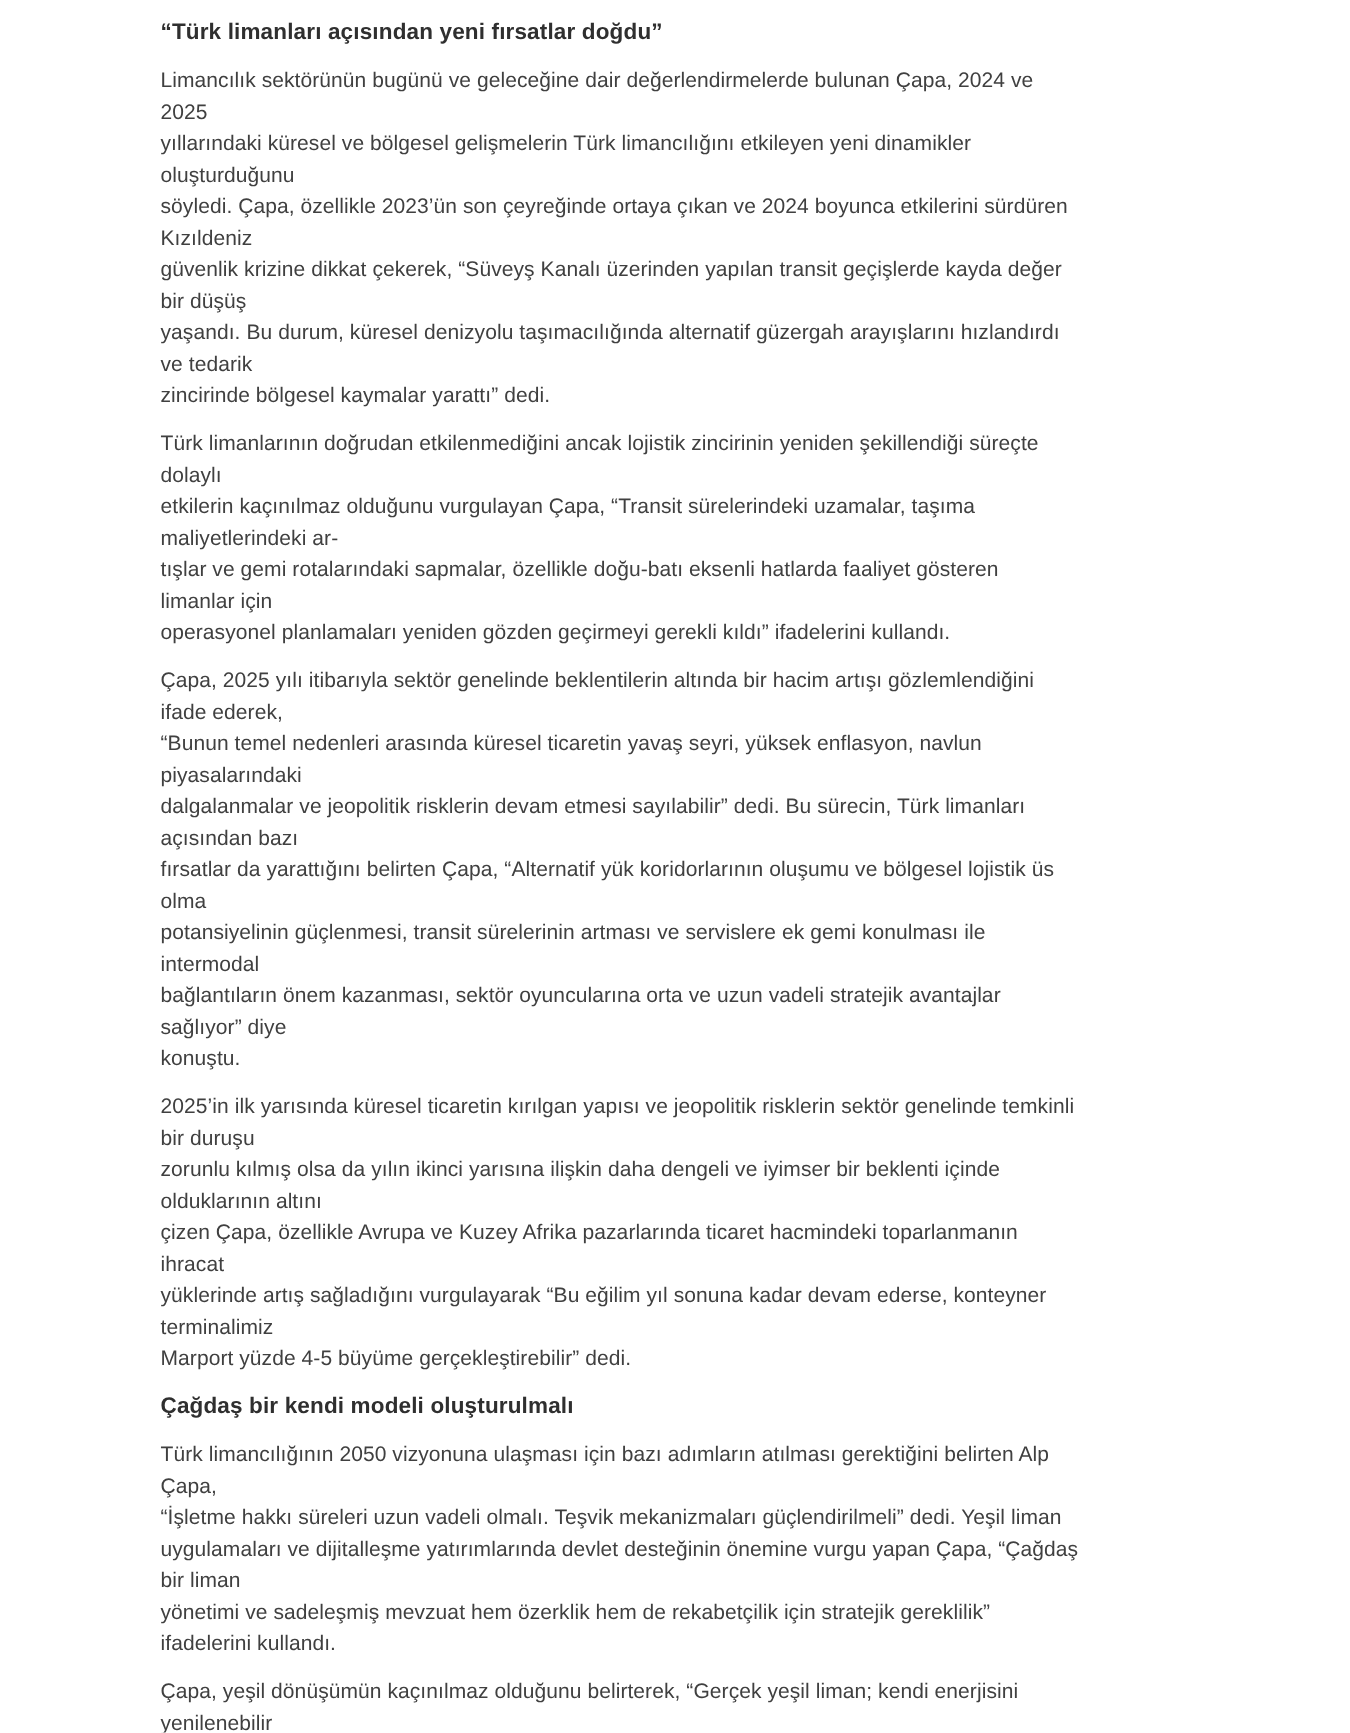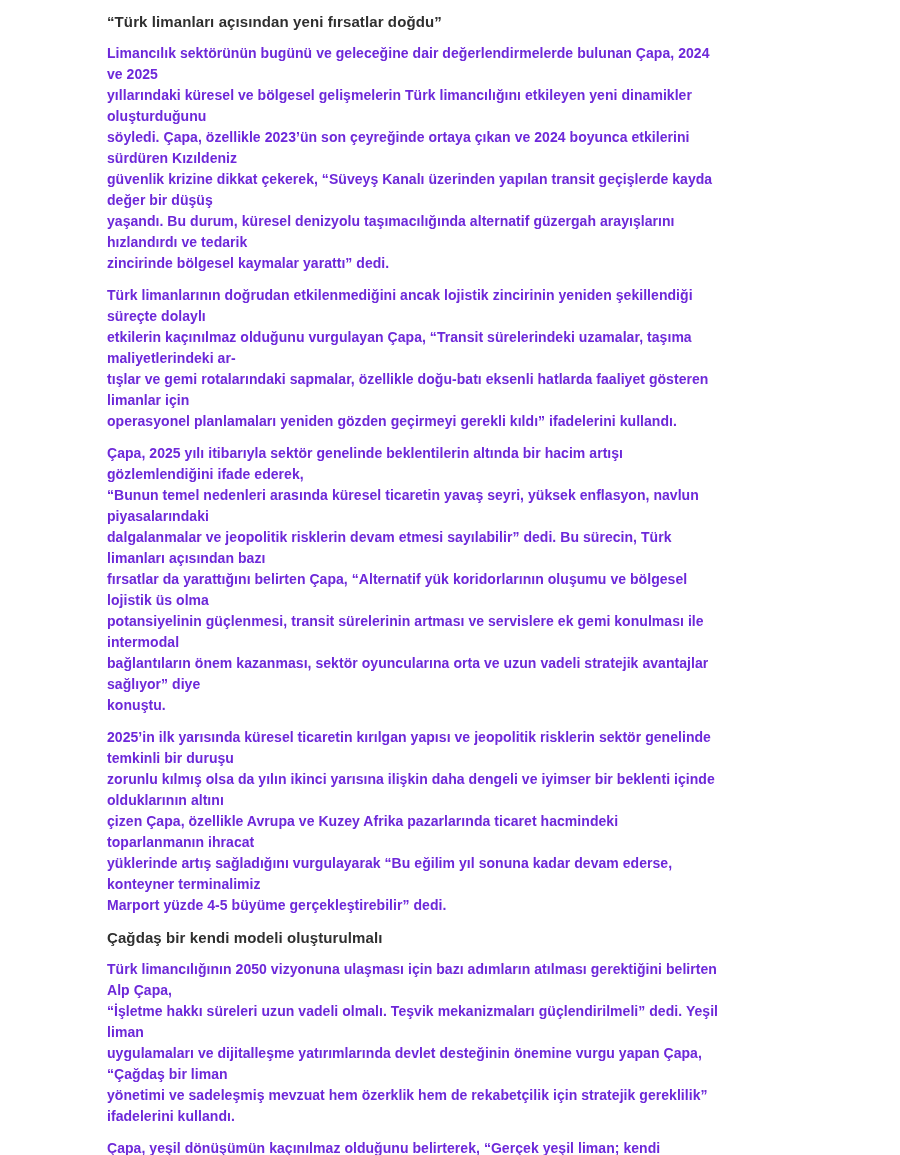--- a/index.html
+++ b/index.html
@@ -27,22 +27,22 @@
     letter-spacing: 0.1px;
   }
   .section-heading.spaced-above {
     margin-top: 16px;
   }
   .section-heading.slight-space-above {
     margin-top: 8px;
   }
   .para {
     font-size: 14px;
-    font-weight: 700;
-    color: #6d28d9;
+    font-weight: 400;
+    color: #404040;
     line-height: 21px;
     margin: 0 0 11px 0;
     white-space: pre-line;
     letter-spacing: 0.05px;
   }
 </style>
 </head>
 <body>
 
 <div class="doc">

